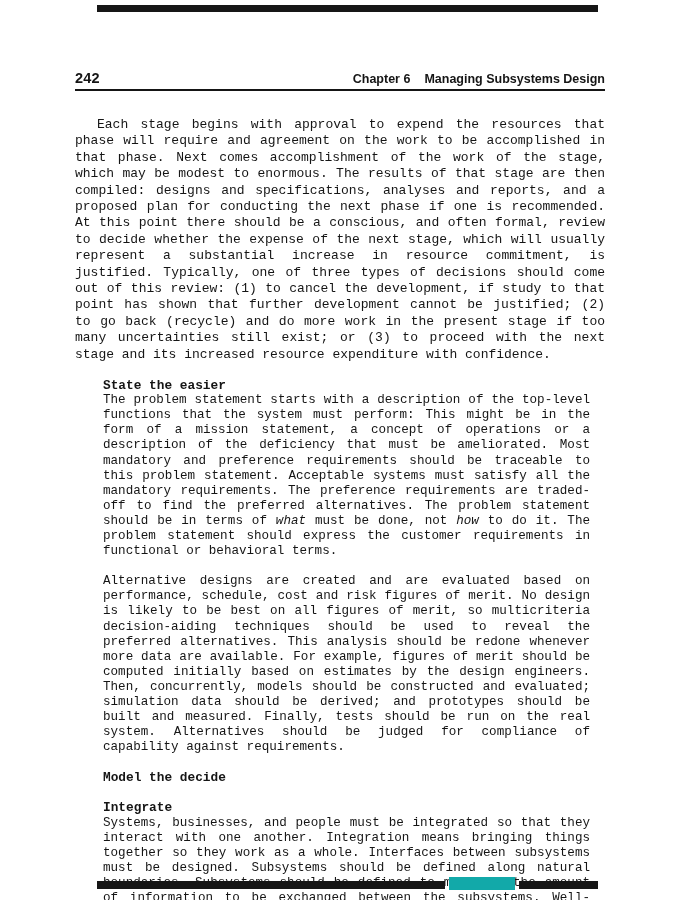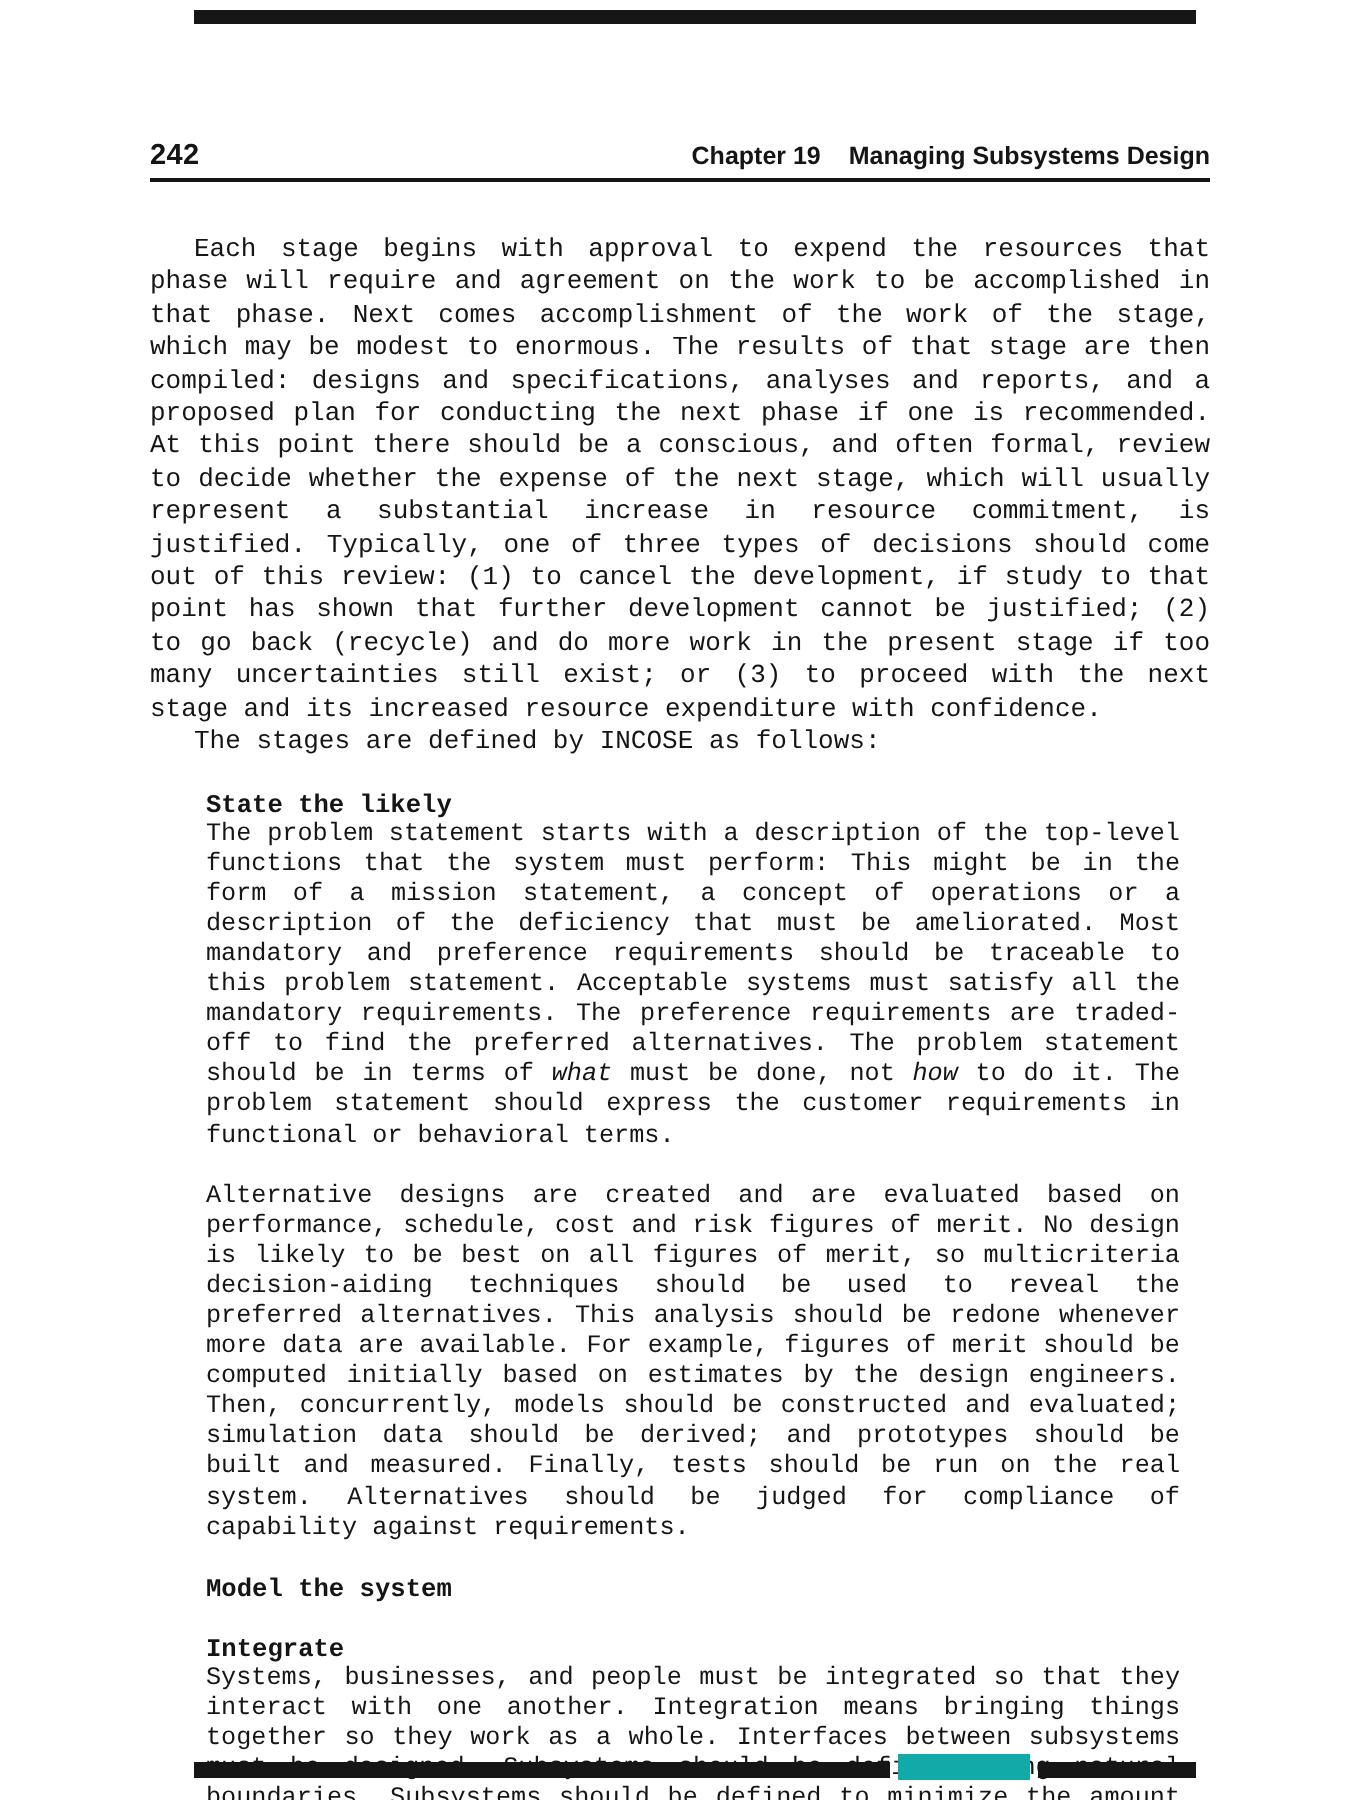--- a/index.html
+++ b/index.html
@@ -73,42 +73,41 @@
 
 <div class="page">
 
   <div class="artifact top-bar" style="background-color: rgb(22, 22, 22);"></div>
 
   <div class="content">
 
     <div class="running-header">
       <span class="page-number">242</span>
       <span class="running-title">
-        <span class="chap">Chapter 19</span><span>Managing Subsystems Design</span>
+        <span class="chap">Chapter 6</span><span>Managing Subsystems Design</span>
       </span>
     </div>
     <div class="header-rule"></div>
 
     <div class="body-text">
       <p class="para">Each stage begins with approval to expend the resources that phase will require and agreement on the work to be accomplished in that phase. Next comes accomplishment of the work of the stage, which may be modest to enormous. The results of that stage are then compiled: designs and specifications, analyses and reports, and a proposed plan for conducting the next phase if one is recommended. At this point there should be a conscious, and often formal, review to decide whether the expense of the next stage, which will usually represent a substantial increase in resource commitment, is justified. Typically, one of three types of decisions should come out of this review: (1) to cancel the development, if study to that point has shown that further development cannot be justified; (2) to go back (recycle) and do more work in the present stage if too many uncertainties still exist; or (3) to proceed with the next stage and its increased resource expenditure with confidence.</p>
-      <p class="para no-justify">The stages are defined by INCOSE as follows:</p>
 
       <div class="excerpt">
 
         <div class="section">
-          <p class="section-heading">State the likely</p>
+          <p class="section-heading">State the easier</p>
           <p class="section-body"><span>The problem statement starts with a description of the top-level functions that the system must perform: This might be in the form of a mission statement, a concept of operations or a description of the deficiency that must be ameliorated. Most mandatory and preference requirements should be traceable to this problem statement. Acceptable systems must satisfy all the mandatory requirements. The preference requirements are traded-off to find the preferred alternatives. The problem statement should be in terms of </span><span class="em">what</span><span> must be done, not </span><span class="em">how</span><span> to do it. The problem statement should express the customer requirements in functional or behavioral terms.</span></p>
         </div>
 
         <div class="section">
           <p class="section-body"><span>Alternative designs are created and are evaluated based on performance, schedule, cost and risk figures of merit. No design is likely to be best on all figures of merit, so multicriteria decision-aiding techniques should be used to reveal the preferred alternatives. This analysis should be redone whenever more data are available. For example, figures of merit should be computed initially based on estimates by the design engineers. Then, concurrently, models should be constructed and evaluated; simulation data should be derived; and prototypes should be built and measured. Finally, tests should be run on the real system. Alternatives should be judged for compliance of capability against requirements.</span></p>
         </div>
 
         <div class="section">
-          <p class="section-heading">Model the system</p>
+          <p class="section-heading">Model the decide</p>
         </div>
 
         <div class="section">
           <p class="section-heading">Integrate</p>
           <p class="section-body"><span>Systems, businesses, and people must be integrated so that they interact with one another. Integration means bringing things together so they work as a whole. Interfaces between subsystems must be designed. Subsystems should be defined along natural boundaries. Subsystems should be defined to minimize the amount of information to be exchanged between the subsystems. Well-designed subsystems send finished products to other subsystems. Feedback loops around individual subsystems are easier to manage than feedback loops around interconnected subsystems. Processes of co-evolving systems also need to be integrated. The consequence of integration is a system that is built and operated using efficient processes.</span></p>
         </div>
 
       </div>
     </div>
   </div>

